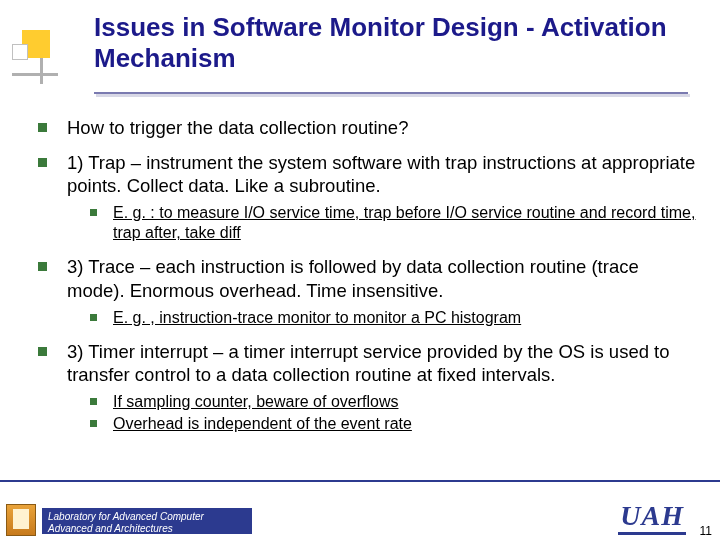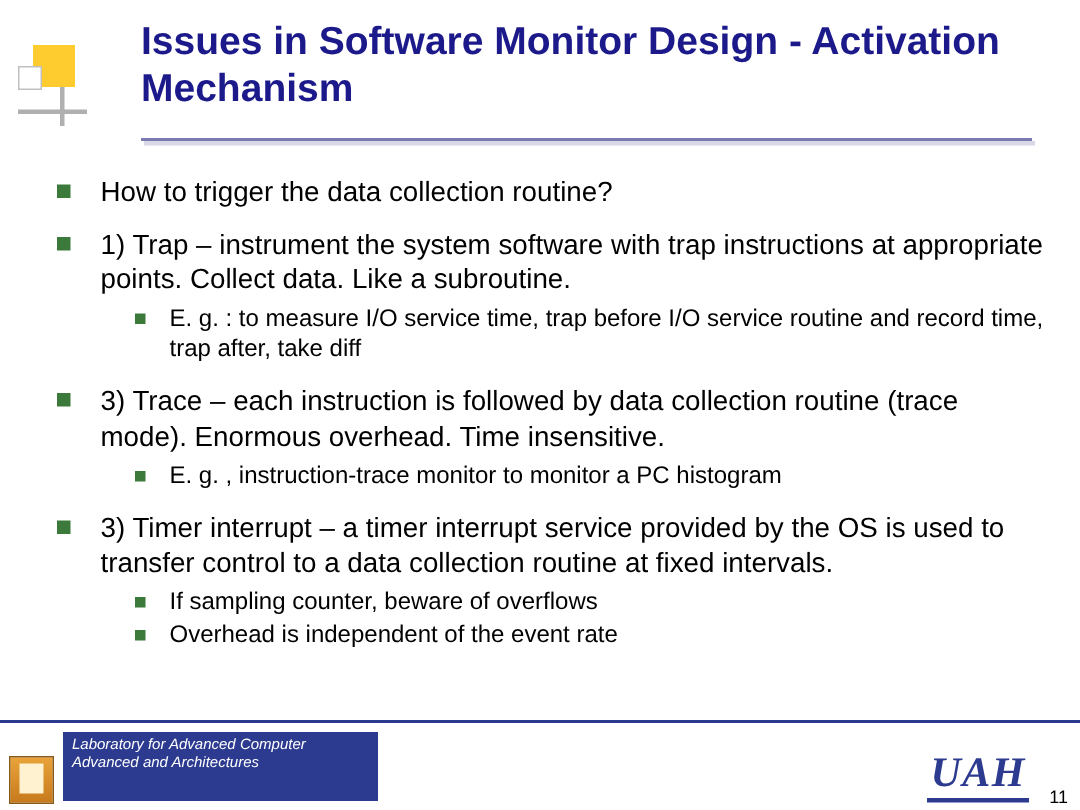--- a/index.html
+++ b/index.html
@@ -11,28 +11,28 @@
   .title-shadow { position: absolute; left: 2px; right: 16px; top: 82px; height: 3px; background: #d8d8e6; }
   .corner-deco { position: absolute; left: 12px; top: 30px; width: 60px; height: 60px; }
   .deco-sq1 { position: absolute; left: 10px; top: 0; width: 28px; height: 28px; background: #ffcc2f; }
   .deco-sq2 { position: absolute; left: 0; top: 14px; width: 16px; height: 16px; background: #fff; border: 1px solid #c0c0c0; }
   .deco-line-h { position: absolute; left: 0; top: 43px; width: 46px; height: 3px; background: #b0b0b0; }
   .deco-line-v { position: absolute; left: 28px; top: 0; width: 3px; height: 54px; background: #b0b0b0; }
   .body { position: absolute; left: 38px; top: 104px; right: 24px; bottom: 74px; }
   .bullet-l1 { display: flex; align-items: flex-start; margin-bottom: 2px; margin-top: 12px; }
   .bullet-l1 .sq { width: 9px; height: 9px; background: #3b7a3b; margin-top: 7px; flex: 0 0 auto; }
   .bullet-l1 .txt { font-size: 18.5px; line-height: 1.25; color: #000; margin-left: 20px; flex: 1; }
-  .sub-l2 { margin-left: 52px; margin-top: 6px; margin-bottom: 10px; }
+  .sub-l2 { margin-left: 52px; margin-top: 6px; margin-bottom: 10px; text-decoration: underline; }
   .bullet-l2 { display: flex; align-items: flex-start; margin-bottom: 2px; }
   .bullet-l2 .sq { width: 7px; height: 7px; background: #3b7a3b; margin-top: 6px; flex: 0 0 auto; }
   .bullet-l2 .txt { font-size: 16px; line-height: 1.25; color: #000; margin-left: 16px; flex: 1; }
   .footer { position: absolute; left: 0; right: 0; bottom: 0; height: 60px; border-top: 2px solid #2c3a8f; }
   .footer-logo-left { position: absolute; left: 6px; bottom: 4px; width: 30px; height: 32px; background: linear-gradient(#e9a33a,#c77a1c); border: 1px solid #8a5a14; }
   .footer-logo-left::after { content:""; position:absolute; left:6px; top:4px; width:16px; height:20px; background:#fff2d0; }
-  .footer-lab { position: absolute; left: 42px; bottom: 6px; width: 210px; height: 46px; background: #2c3a8f; color: #fff; font-size: 10px; line-height: 1.15; font-style: italic; padding: 3px 6px; }
+  .footer-lab { position: absolute; left: 42px; bottom: 6px; width: 210px; height: 26px; background: #2c3a8f; color: #fff; font-size: 10px; line-height: 1.15; font-style: italic; padding: 3px 6px; }
   .footer-uah { position: absolute; right: 36px; bottom: 8px; font-family: Georgia, 'Times New Roman', serif; font-weight: bold; font-size: 28px; font-style: italic; color: #2c3a8f; letter-spacing: 1px; }
   .footer-uah::after { content:""; position:absolute; left:-2px; right:-2px; bottom:-3px; height:3px; background:#2c3a8f; }
   .page-num { position: absolute; right: 8px; bottom: 2px; font-size: 12px; color: #000; margin-top: 28px; }
 </style>
 </head>
 <body>
 
 <div class="slide">
 
   <div class="corner-deco">

